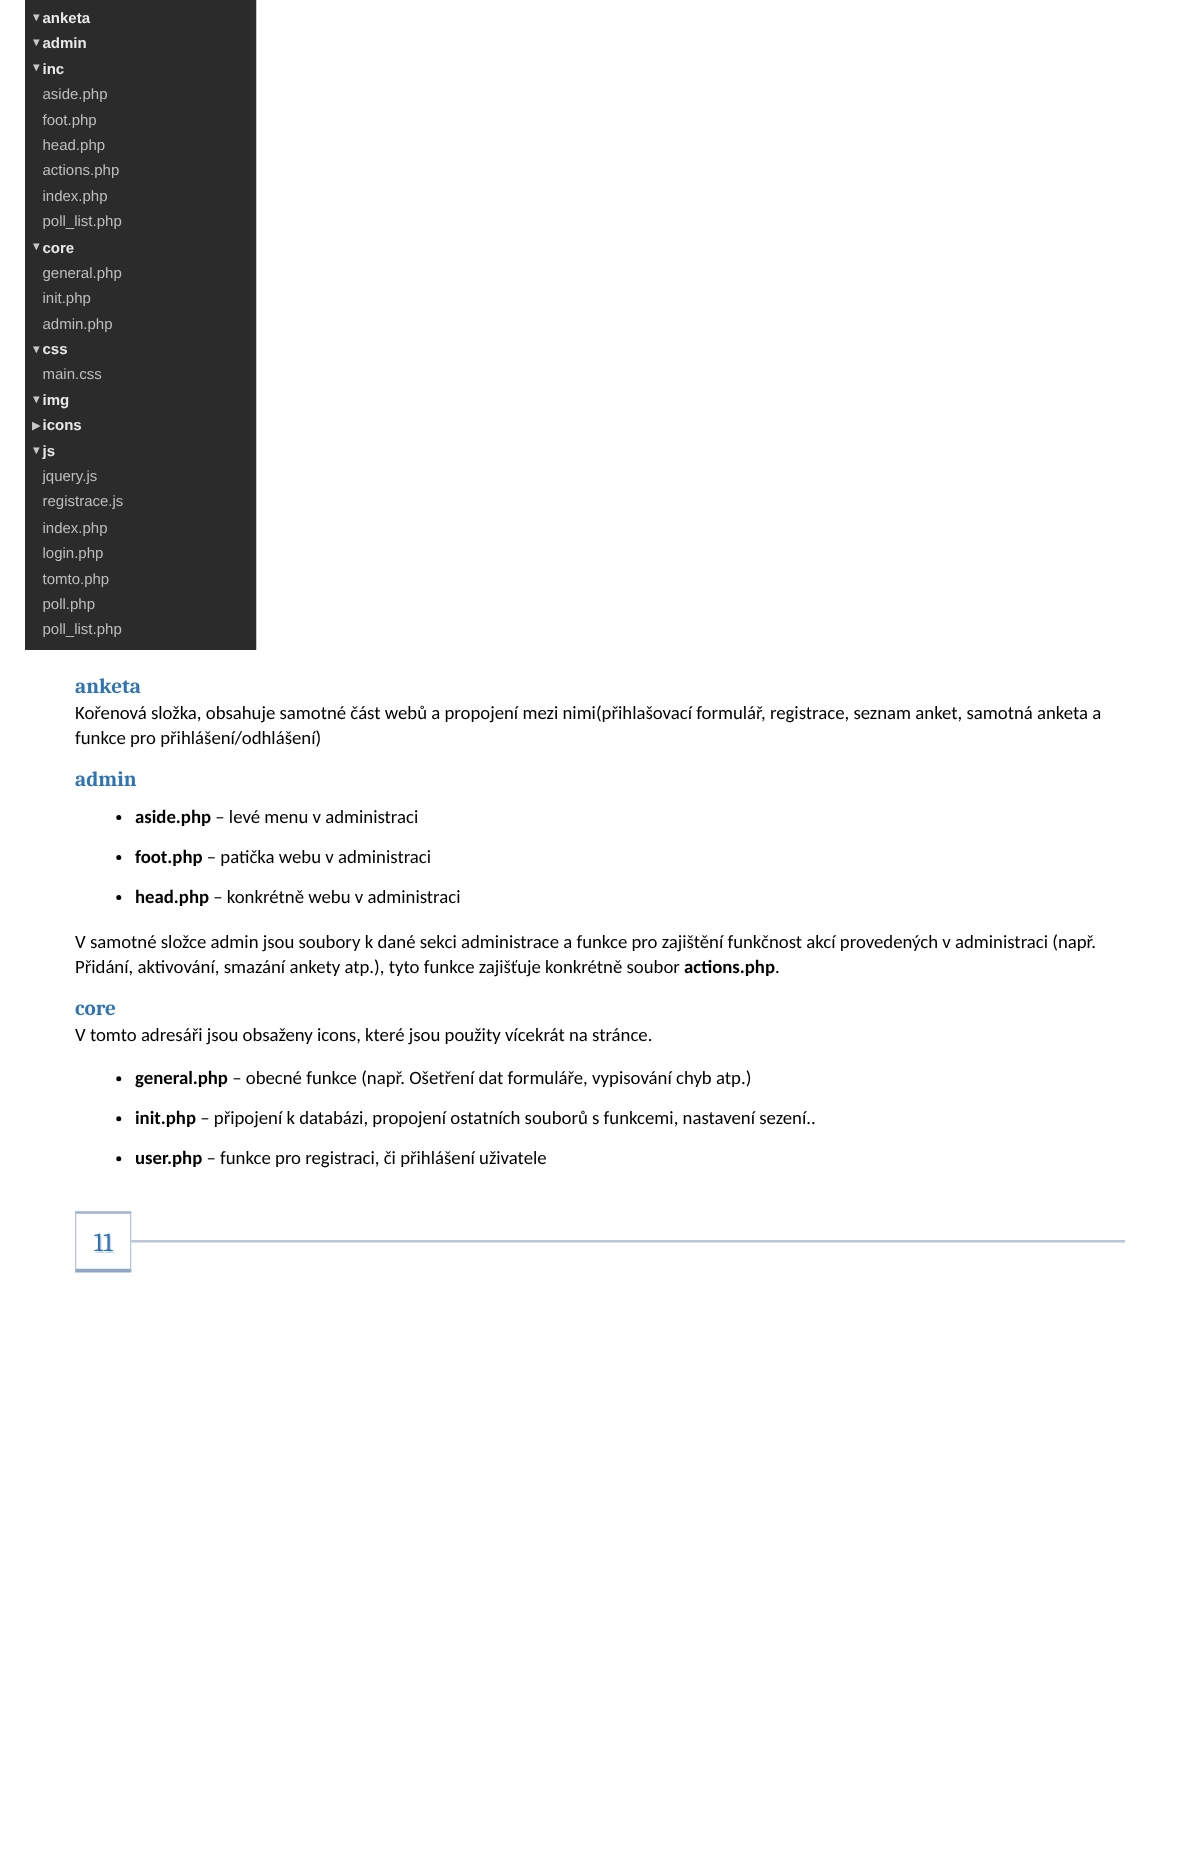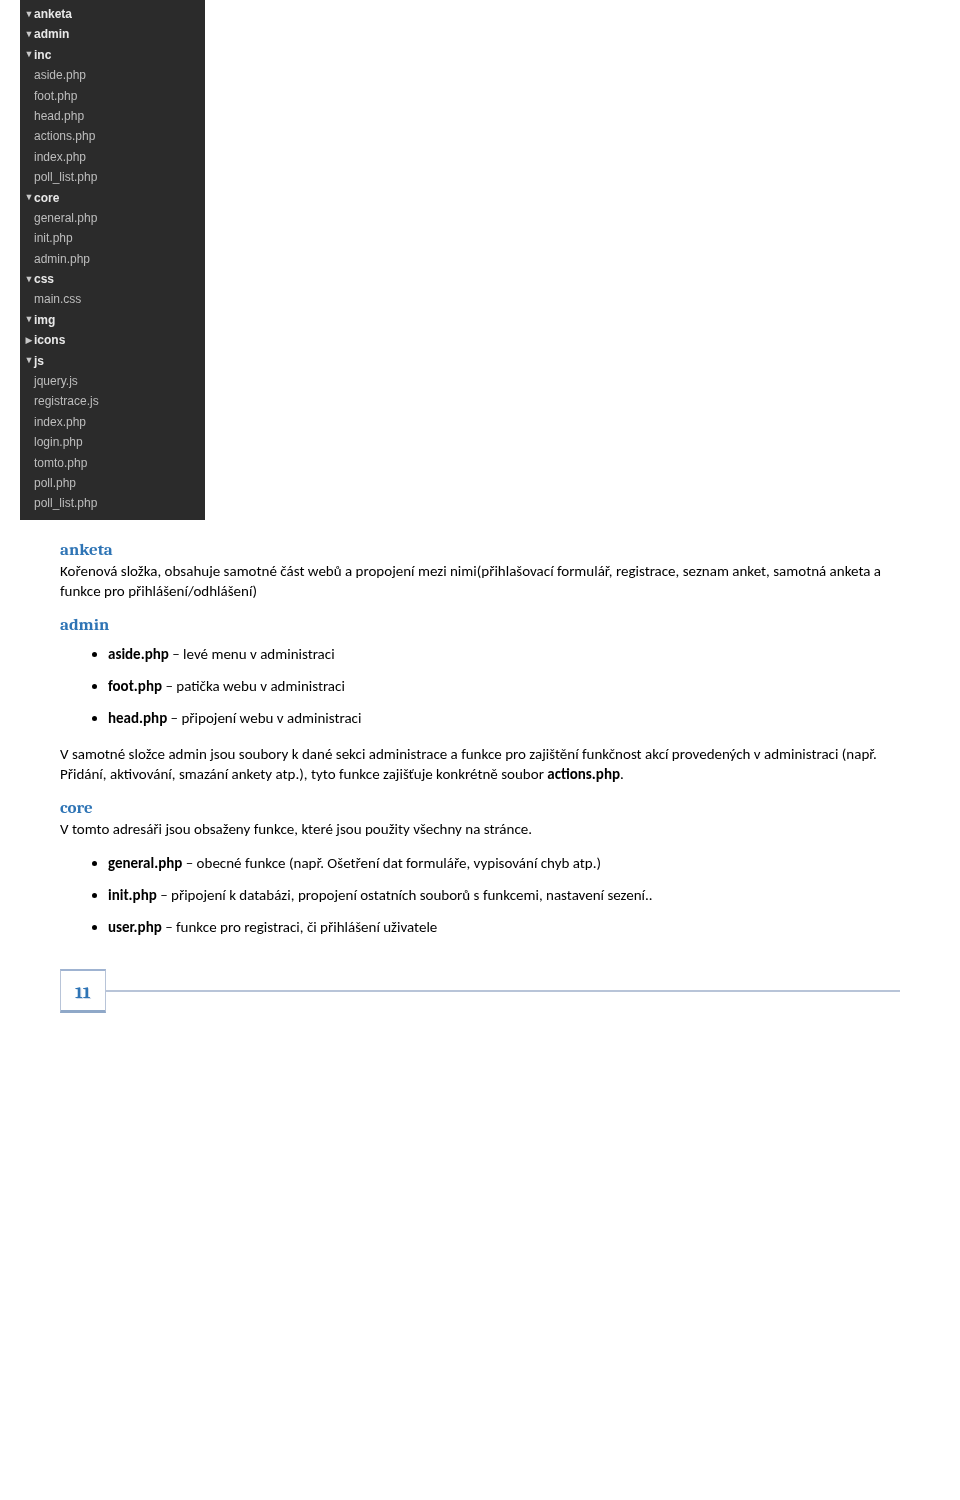--- a/index.html
+++ b/index.html
@@ -74,22 +74,22 @@
     display: flex;
     align-items: center;
   }
   .pagenum-box {
     border: 1px solid #b8c4d8;
     border-top: 2px solid #9fb3d1;
     border-bottom: 3px solid #8fa8c8;
     padding: 12px 14px 8px 14px;
     color: #2e74b5;
     font-family: Cambria, Georgia, serif;
-    font-weight: bold;
-    font-size: 17px;
+    font-weight: normal;
+    font-size: 21px;
     text-shadow: 1px 1px 0 #cdd9ea;
   }
   .pagenum-bar {
     flex: 1;
     height: 2px;
     background: #b8c4d8;
   }
 </style>
 </head>
 <body>
@@ -201,28 +201,28 @@
 
   <div class="doc">
 
     <div class="section-title">anketa</div>
     <div class="para">Kořenová složka, obsahuje samotné část webů a propojení mezi nimi(přihlašovací formulář, registrace, seznam anket, samotná anketa a funkce pro přihlášení/odhlášení)</div>
 
     <div class="section-title">admin</div>
     <ul class="bul" id="bul-admin1">
         <li><span class="b">aside.php</span><span> – levé menu v administraci</span></li>
         <li><span class="b">foot.php</span><span> – patička webu v administraci</span></li>
-        <li><span class="b">head.php</span><span> – připojení webu v administraci</span></li>
+        <li><span class="b">head.php</span><span> – konkrétně webu v administraci</span></li>
       </ul>
     <div class="para">
       <span>V samotné složce admin jsou soubory k dané sekci administrace a funkce pro zajištění funkčnost akcí provedených v administraci (např. Přidání, aktivování, smazání ankety atp.), tyto funkce zajišťuje konkrétně soubor </span><span class="b">actions.php</span><span>.</span>
     </div>
 
     <div class="section-title">core</div>
-    <div class="para">V tomto adresáři jsou obsaženy funkce, které jsou použity všechny na stránce.</div>
+    <div class="para">V tomto adresáři jsou obsaženy icons, které jsou použity vícekrát na stránce.</div>
     <ul class="bul" id="bul-core">
         <li><span class="b">general.php</span><span> – obecné funkce (např. Ošetření dat formuláře, vypisování chyb atp.)</span></li>
         <li><span class="b">init.php</span><span> – připojení k databázi, propojení ostatních souborů s funkcemi, nastavení sezení..</span></li>
         <li><span class="b">user.php</span><span> – funkce pro registraci, či přihlášení uživatele</span></li>
       </ul>
 
     <div class="pagenum-wrap">
       <div class="pagenum-box">11</div>
       <div class="pagenum-bar"></div>
     </div>

